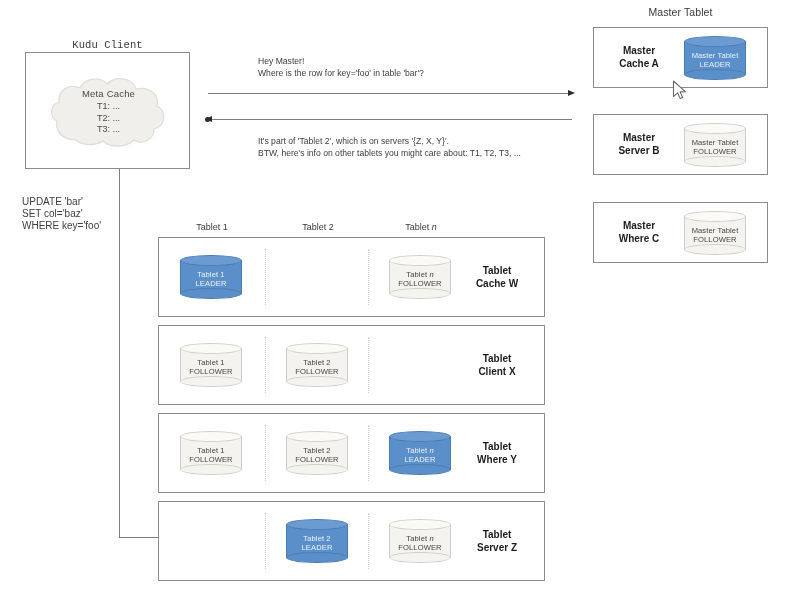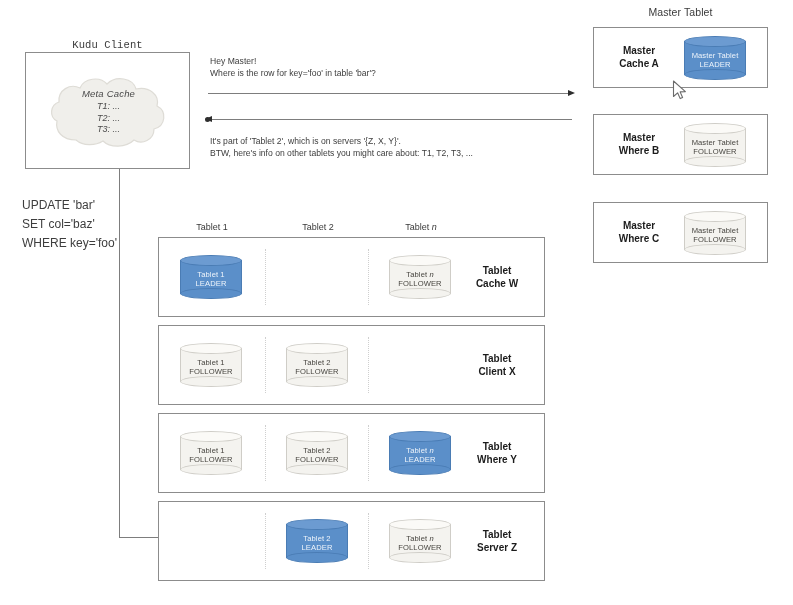--- a/index.html
+++ b/index.html
@@ -54,49 +54,49 @@
   .cloud-text {
     position: absolute;
     left: 0; top: 0;
     width: 125px;
     height: 76px;
     display: flex;
     flex-direction: column;
     align-items: center;
     justify-content: center;
     pointer-events: none;
-    font-style: italic;
   }
   .cloud-title {
     font-size: 9.5px;
     color: #4a4a4a;
     margin-bottom: 2px;
     letter-spacing: .2px;
   }
   .cloud-rows { font-size: 9px; color: #4a4a4a; line-height: 11.5px; }
   .cloud-rows div { text-align: right; }
 
   
   #update-sql {
     position: absolute;
     left: 22px;
     top: 196px;
-    font-size: 12px;
-    line-height: 19px;
+    font-size: 10px;
+    line-height: 12px;
     color: #3d3d3d;
     white-space: pre;
   }
 
   
   .msg {
     position: absolute;
     font-size: 8.6px;
     line-height: 11.6px;
     color: #3d3d3d;
     white-space: pre;
+    margin-left: 48px;
   }
   #msg-request  { left: 210px; top: 56px; }
   #msg-response { left: 210px; top: 136px; }
 
   
   #master-tablet-title { left: 593px; top: 6px; width: 175px; }
   #master-a-box { left: 593px; top: 27px; width: 175px; height: 61px; }
   #master-b-box { left: 593px; top: 114px; width: 175px; height: 61px; }
   #master-c-box { left: 593px; top: 202px; width: 175px; height: 61px; }
 
@@ -306,21 +306,21 @@
     <div class="top"></div>
     <div class="cyl-text">
       <span class="name">Master Tablet</span>
       <span class="role">LEADER</span>
     </div>
   </div>
 
   <div class="box" id="master-b-box"></div>
   <div class="server-label master-label" id="master-b-label">
     <div>Master</div>
-    <div>Where B</div>
+    <div>Server B</div>
   </div>
   <div class="cyl follower" style="left:684px; top:123px;">
     <div class="body"></div>
     <div class="bottom"></div>
     <div class="top"></div>
     <div class="cyl-text">
       <span class="name">Master Tablet</span>
       <span class="role">FOLLOWER</span>
     </div>
   </div>

